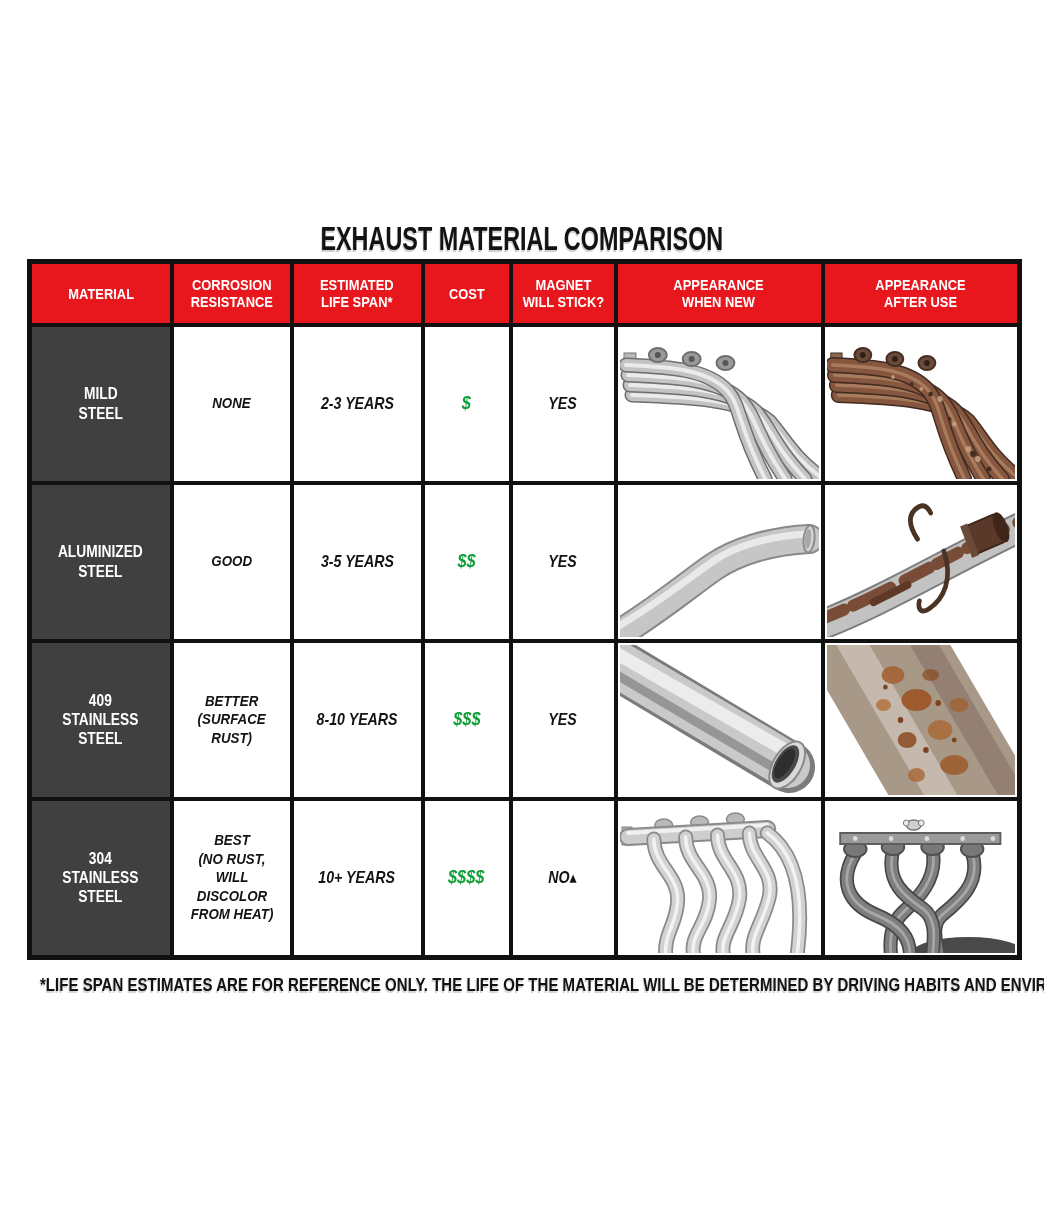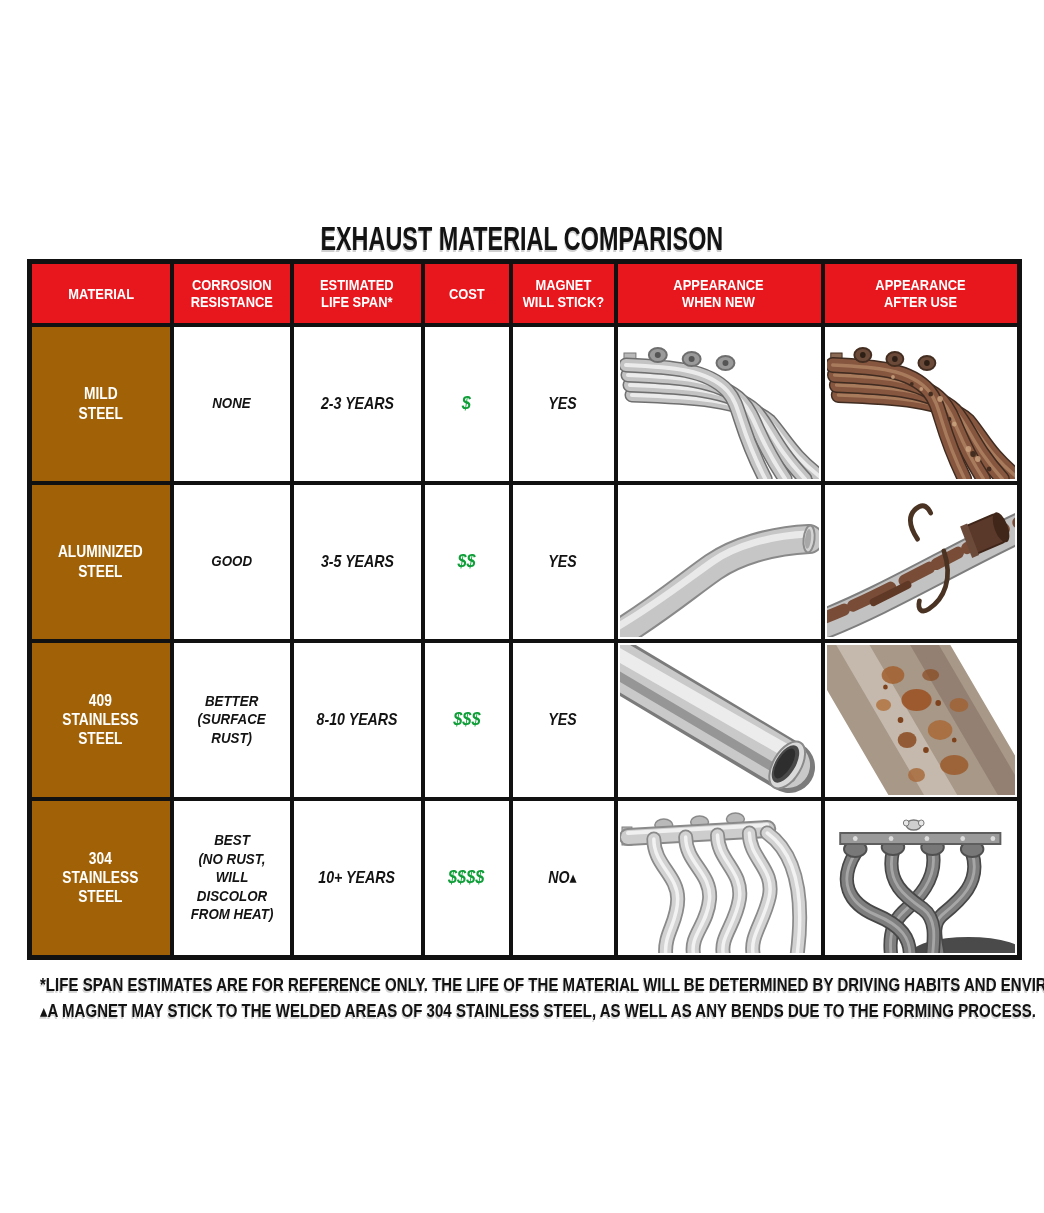--- a/index.html
+++ b/index.html
@@ -5,21 +5,21 @@
   html,body{margin:0;padding:0;background:#fff;}
   body{width:1044px;height:1213px;position:relative;font-family:"Liberation Sans","DejaVu Sans",sans-serif;font-weight:700;color:#131313;}
   .cx{display:inline-block;transform:scaleX(0.86);transform-origin:center;white-space:pre-line;}
   .cxl{display:inline-block;transform:scaleX(0.86);transform-origin:left center;white-space:nowrap;}
   #page-title{position:absolute;top:219px;left:0;width:100%;text-align:center;font-size:34px;letter-spacing:0;margin:0;transform:scaleX(0.80);transform-origin:center;text-shadow:-1px 2px 0 rgba(150,150,150,0.45);}
   table#cmp{position:absolute;left:27px;top:259px;width:990px;border-collapse:collapse;table-layout:fixed;border:5px solid #111;padding-left:35px;}
   #cmp th,#cmp td{border:4px solid #111;text-align:center;vertical-align:middle;padding:2px;overflow:hidden;}
   #cmp thead tr{height:63px;}
   #cmp tbody tr{height:158px;}
   #cmp th{background:#e8161d;color:#fff;font-size:15px;line-height:1.15;}
-  td.material{background:#a16207;color:#fff;font-size:16px;line-height:1.2;}
+  td.material{background:#404040;color:#fff;font-size:16px;line-height:1.2;}
   td.plain{font-size:16.5px;line-height:1.2;background:#fff;font-style:italic;}
   td.corrosion{font-size:15.5px;}
   td.cost{color:#0f9e38;font-size:19px;}
   td.photo{padding:0;background:#fff;}
   .photo-wrap{height:150px;overflow:hidden;}
   .photo-wrap svg{display:block;width:100%;height:150px;}
   #footnotes{position:absolute;left:40px;top:972px;width:990px;font-size:17.5px;line-height:26px;text-shadow:-1px 2px 0 rgba(150,150,150,0.4);}
 </style>
 </head>
 <body>
@@ -352,14 +352,13 @@
         </svg>
           </div>
         </td>
     </tr>
 
   </tbody>
 </table>
 
 <div id="footnotes">
   <div><span class="cxl">*LIFE SPAN ESTIMATES ARE FOR REFERENCE ONLY. THE LIFE OF THE MATERIAL WILL BE DETERMINED BY DRIVING HABITS AND ENVIRONMENTAL FACTORS.</span></div>
-  <div><span class="cxl">▴A MAGNET MAY STICK TO THE WELDED AREAS OF 304 STAINLESS STEEL, AS WELL AS ANY BENDS DUE TO THE FORMING PROCESS.</span></div>
 </div>
 
 </body></html>

